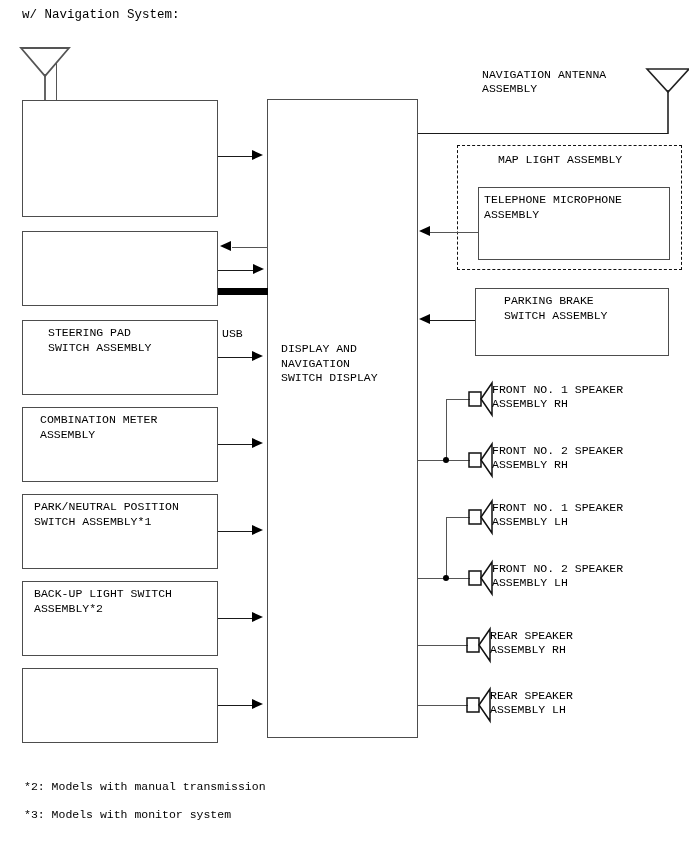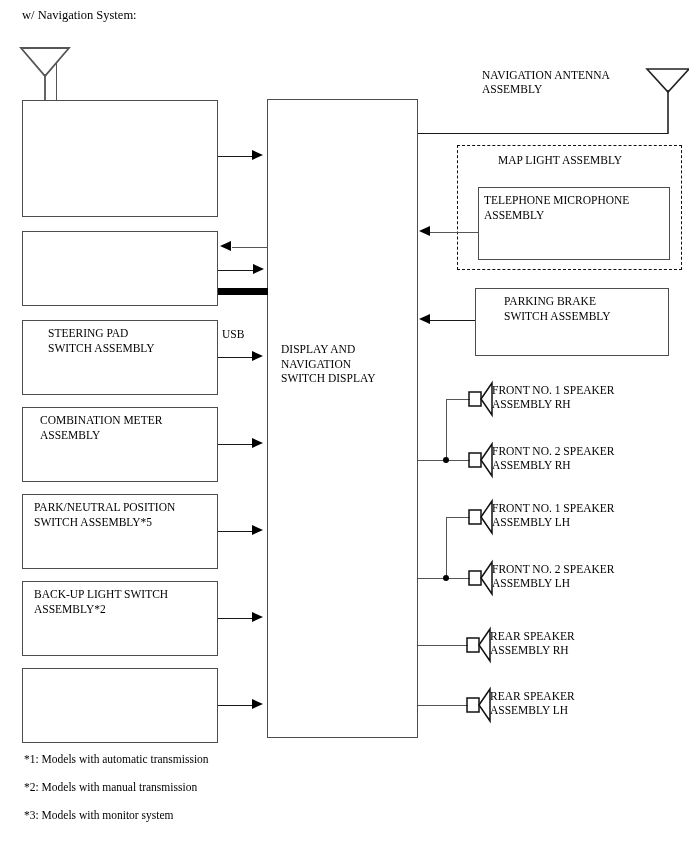--- a/index.html
+++ b/index.html
@@ -5,21 +5,21 @@
   html, body {
     margin: 0;
     padding: 0;
     background: #ffffff;
   }
   #page {
     position: relative;
     width: 689px;
     height: 854px;
     background: #ffffff;
-    font-family: Liberation Serif, serif;
+    font-family: Liberation Mono, monospace;
     color: #000000;
     overflow: hidden;
   }
   .txt {
     position: absolute;
     font-size: 11.5px;
     line-height: 14px;
     white-space: pre;
     color: #000;
   }
@@ -150,21 +150,21 @@
   <div class="arrow-r" style="left:252px; top:351px;"></div>
 
   <div class="box" style="left:22px; top:407px; width:196px; height:75px;"></div>
   <div class="boxlabel" style="left:40px; top:413px;">COMBINATION METER
 ASSEMBLY</div>
   <div class="hline blk" style="left:218px; top:444px; width:39px;"></div>
   <div class="arrow-r" style="left:252px; top:438px;"></div>
 
   <div class="box" style="left:22px; top:494px; width:196px; height:75px;"></div>
   <div class="boxlabel" style="left:34px; top:500px;">PARK/NEUTRAL POSITION
-SWITCH ASSEMBLY*5</div>
+SWITCH ASSEMBLY*1</div>
   <div class="hline blk" style="left:218px; top:531px; width:39px;"></div>
   <div class="arrow-r" style="left:252px; top:525px;"></div>
 
   <div class="box" style="left:22px; top:581px; width:196px; height:75px;"></div>
   <div class="boxlabel" style="left:34px; top:587px;">BACK-UP LIGHT SWITCH
 ASSEMBLY*2</div>
   <div class="hline blk" style="left:218px; top:618px; width:39px;"></div>
   <div class="arrow-r" style="left:252px; top:612px;"></div>
 
   <div class="box" style="left:22px; top:668px; width:196px; height:75px;"></div>
@@ -247,17 +247,16 @@
   <div class="hline" style="left:418px; top:705px; width:50px;"></div>
   <div class="spk" style="left:466px; top:687px;">
     <svg width="26" height="36" viewBox="0 0 26 36">
       <rect x="1" y="11" width="12" height="14" fill="none" stroke="#111" stroke-width="1.5"></rect>
       <polygon points="13,18 24,2 24,34 13,18" fill="none" stroke="#111" stroke-width="1.5"></polygon>
     </svg>
   </div>
   <div class="txt" style="left:490px; top:689px;">REAR SPEAKER
 ASSEMBLY LH</div>
 
-  <div class="foot" style="left:24px; top:752px;">*1: Models with automatic transmission</div>
   <div class="foot" style="left:24px; top:780px;">*2: Models with manual transmission</div>
   <div class="foot" style="left:24px; top:808px;">*3: Models with monitor system</div>
 
 </div>
 
 </body></html>

